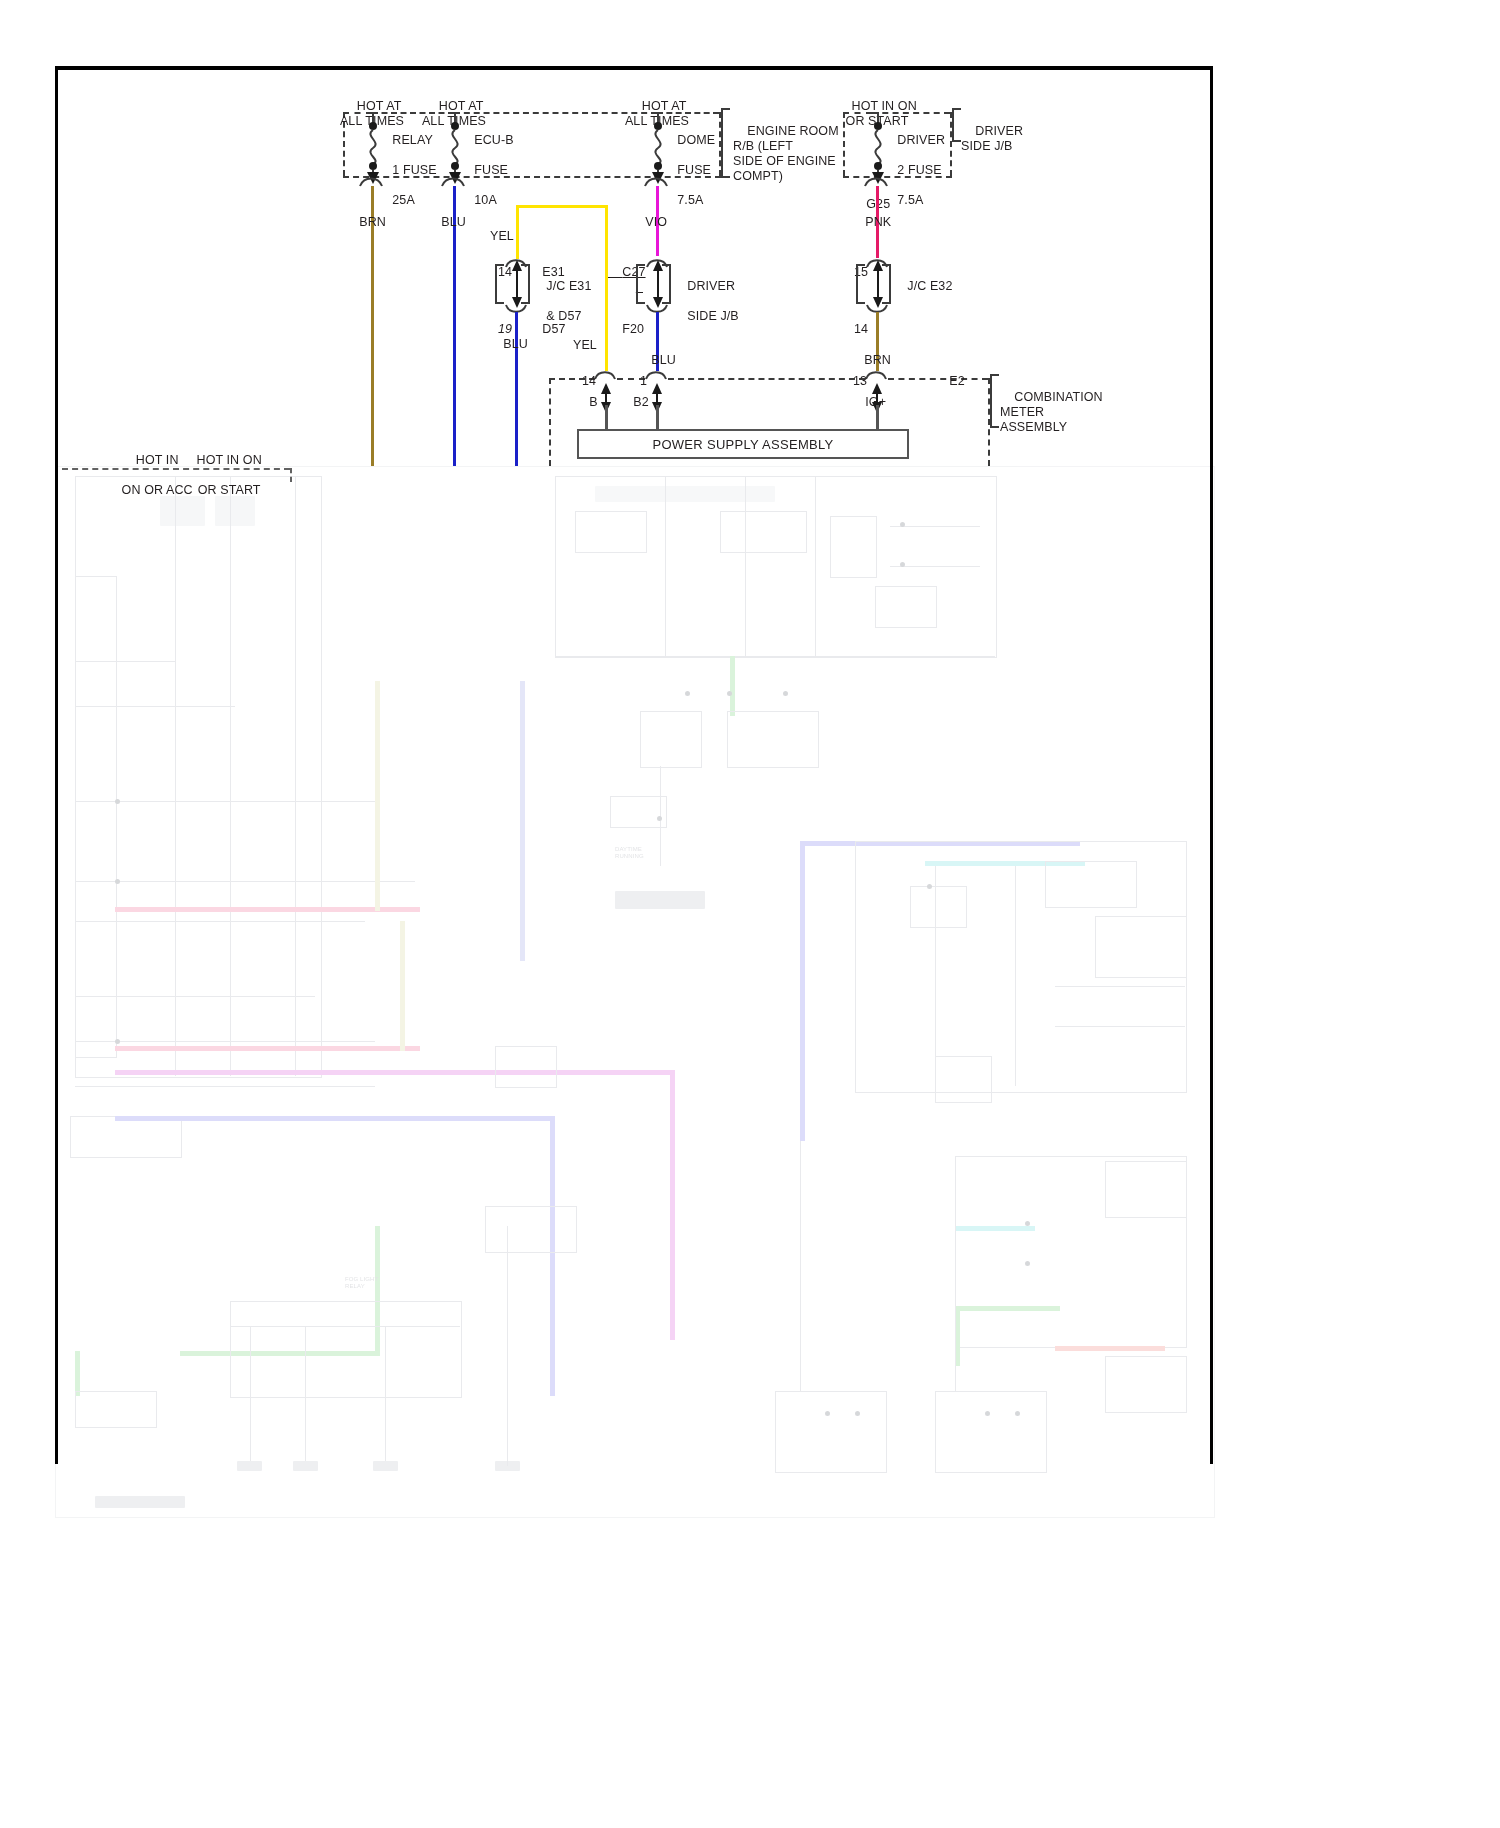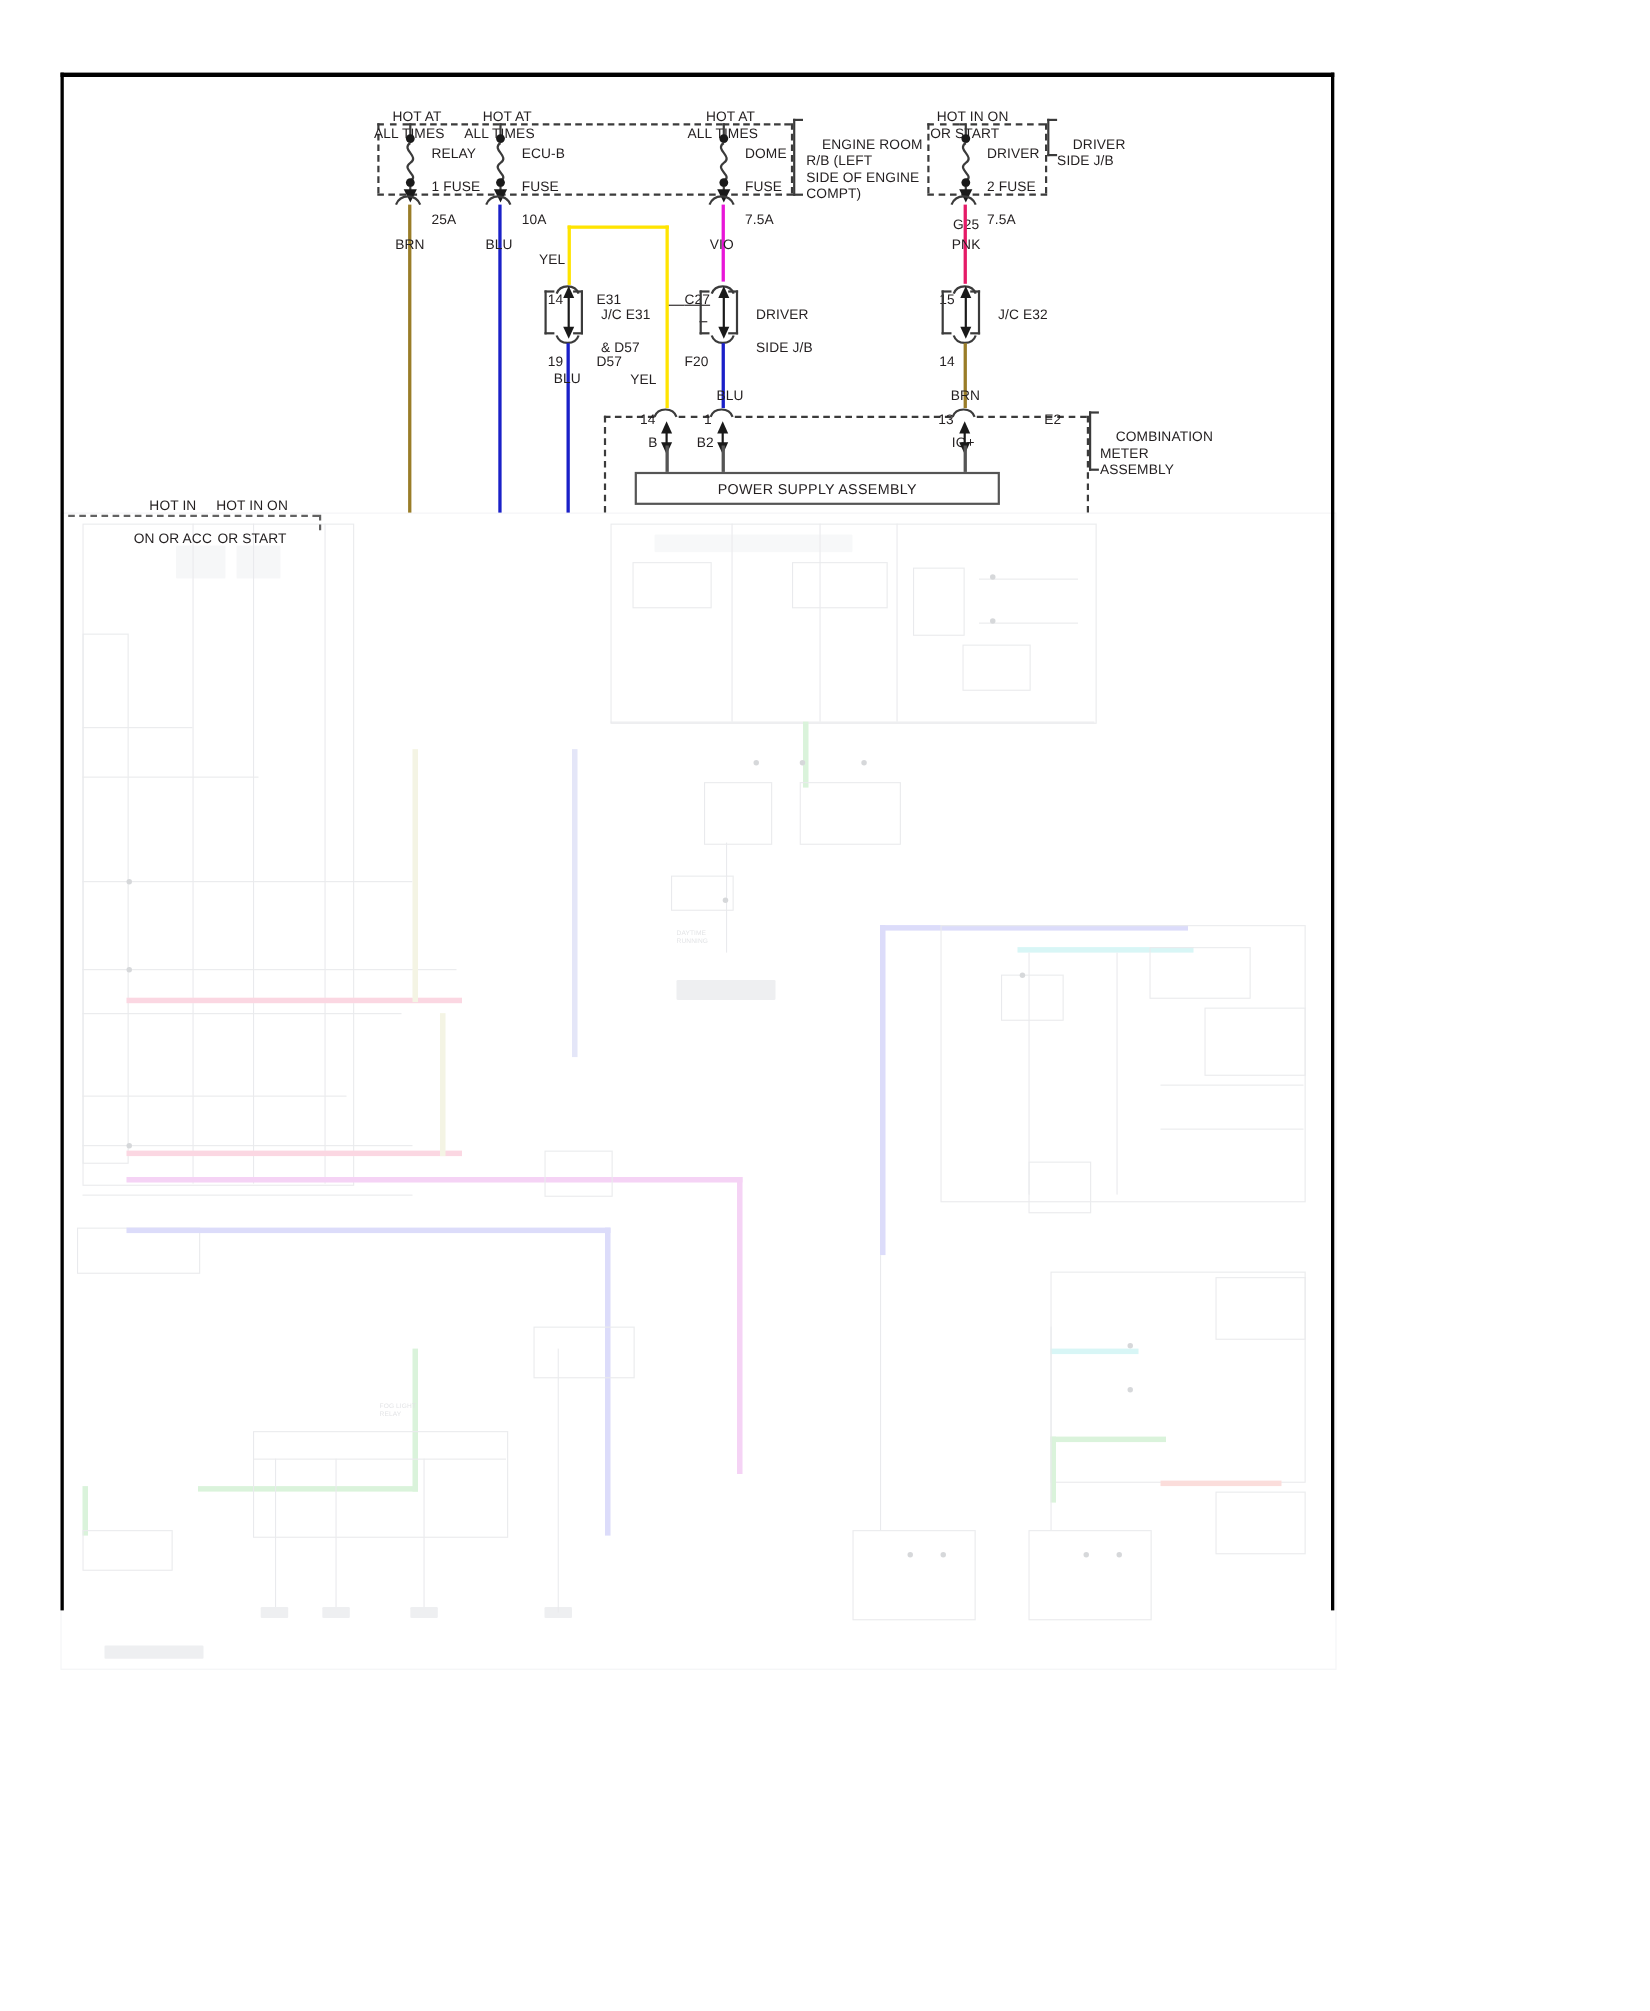--- a/index.html
+++ b/index.html
@@ -348,21 +348,21 @@
     <line x1="10" y1="8" x2="10" y2="40" stroke="#1a1a1a" stroke-width="2"></line>
     <polygon points="10,48 5,37 15,37" fill="#1a1a1a"></polygon>
   </svg>
   <div class="t" style="left:532px;top:264px;width:90px;">
     <span>J/C E31</span><br>
     <span>&amp; D57</span>
   </div>
   <svg style="left:505px;top:304px;width:24px;height:10px;">
     <path d="M1 1 C 4 10, 18 10, 21 1" stroke="#3b3b3b" stroke-width="2" fill="none"></path>
   </svg>
-  <div class="t r" style="left:482px;top:307px;width:30px;">
+  <div class="t r" style="left:482px;top:307px;width:30px;font-style:italic;">
     <span>19</span>
   </div>
   <div class="t" style="left:528px;top:307px;">
     <span>D57</span>
   </div>
   <div class="w wv" style="left:515px;top:312px;height:154px;background:#1a20c8;"></div>
   <div class="t" style="left:489px;top:322px;">
     <span>BLU</span>
   </div>
 

